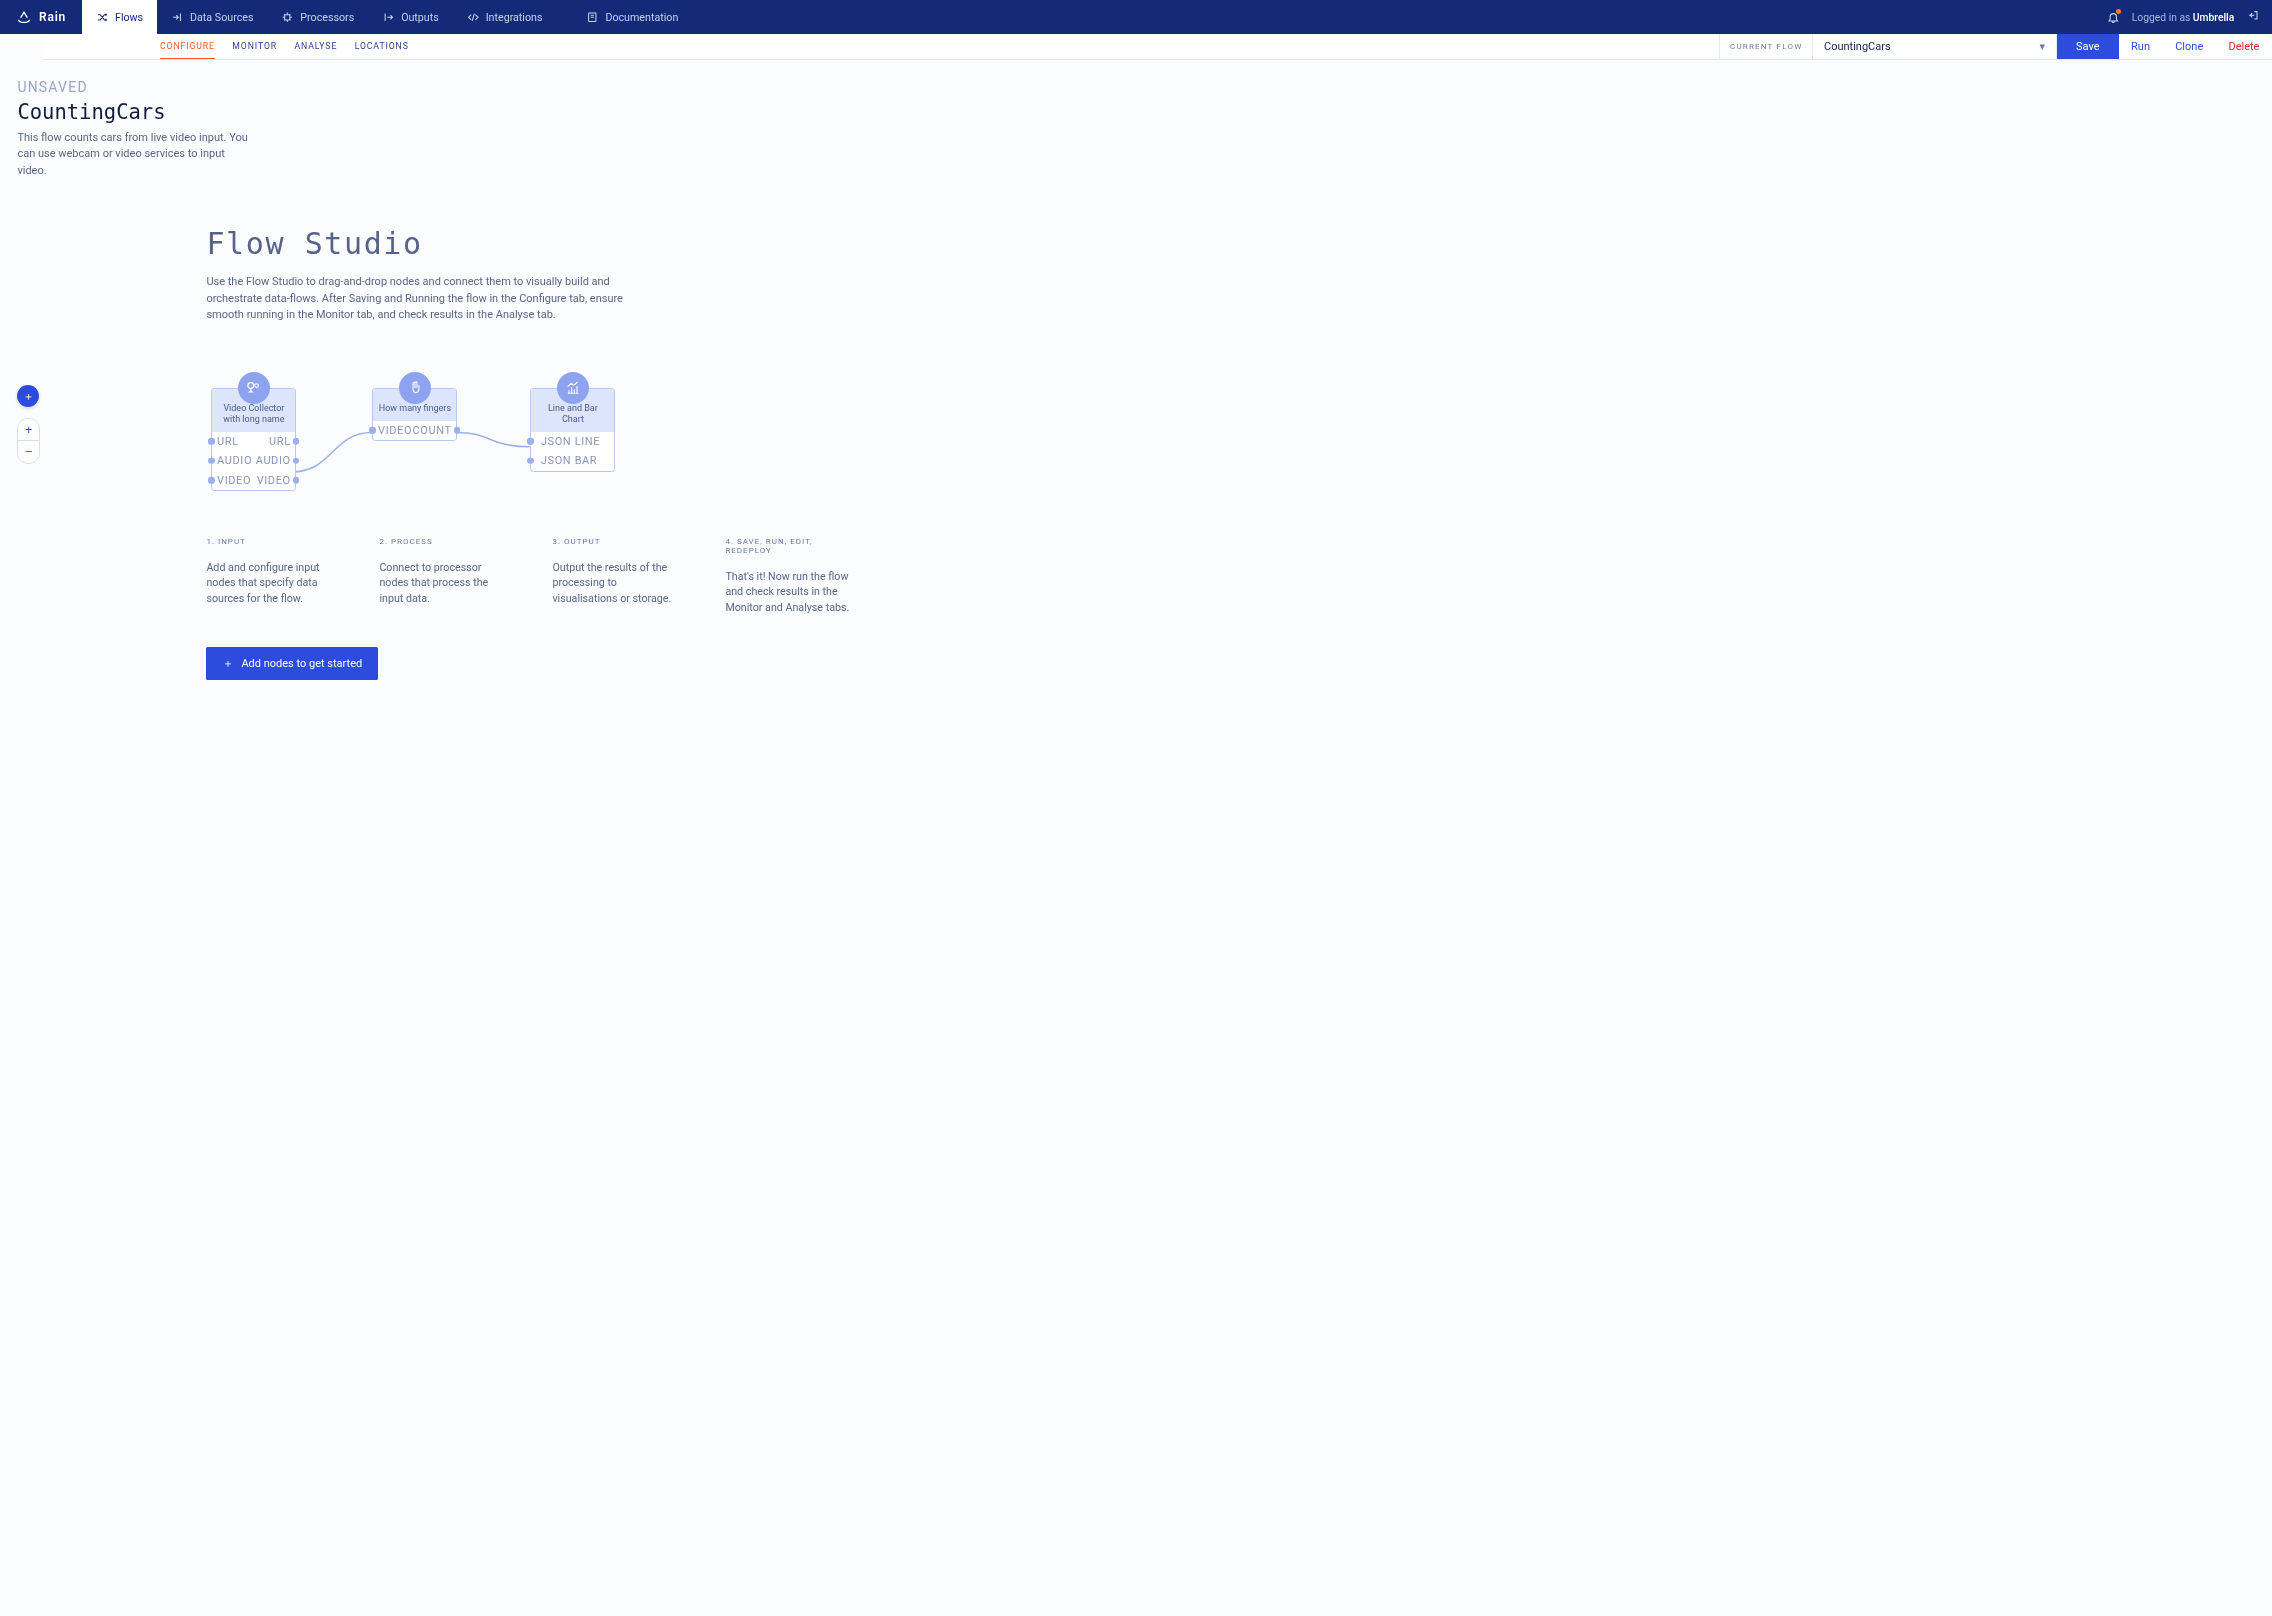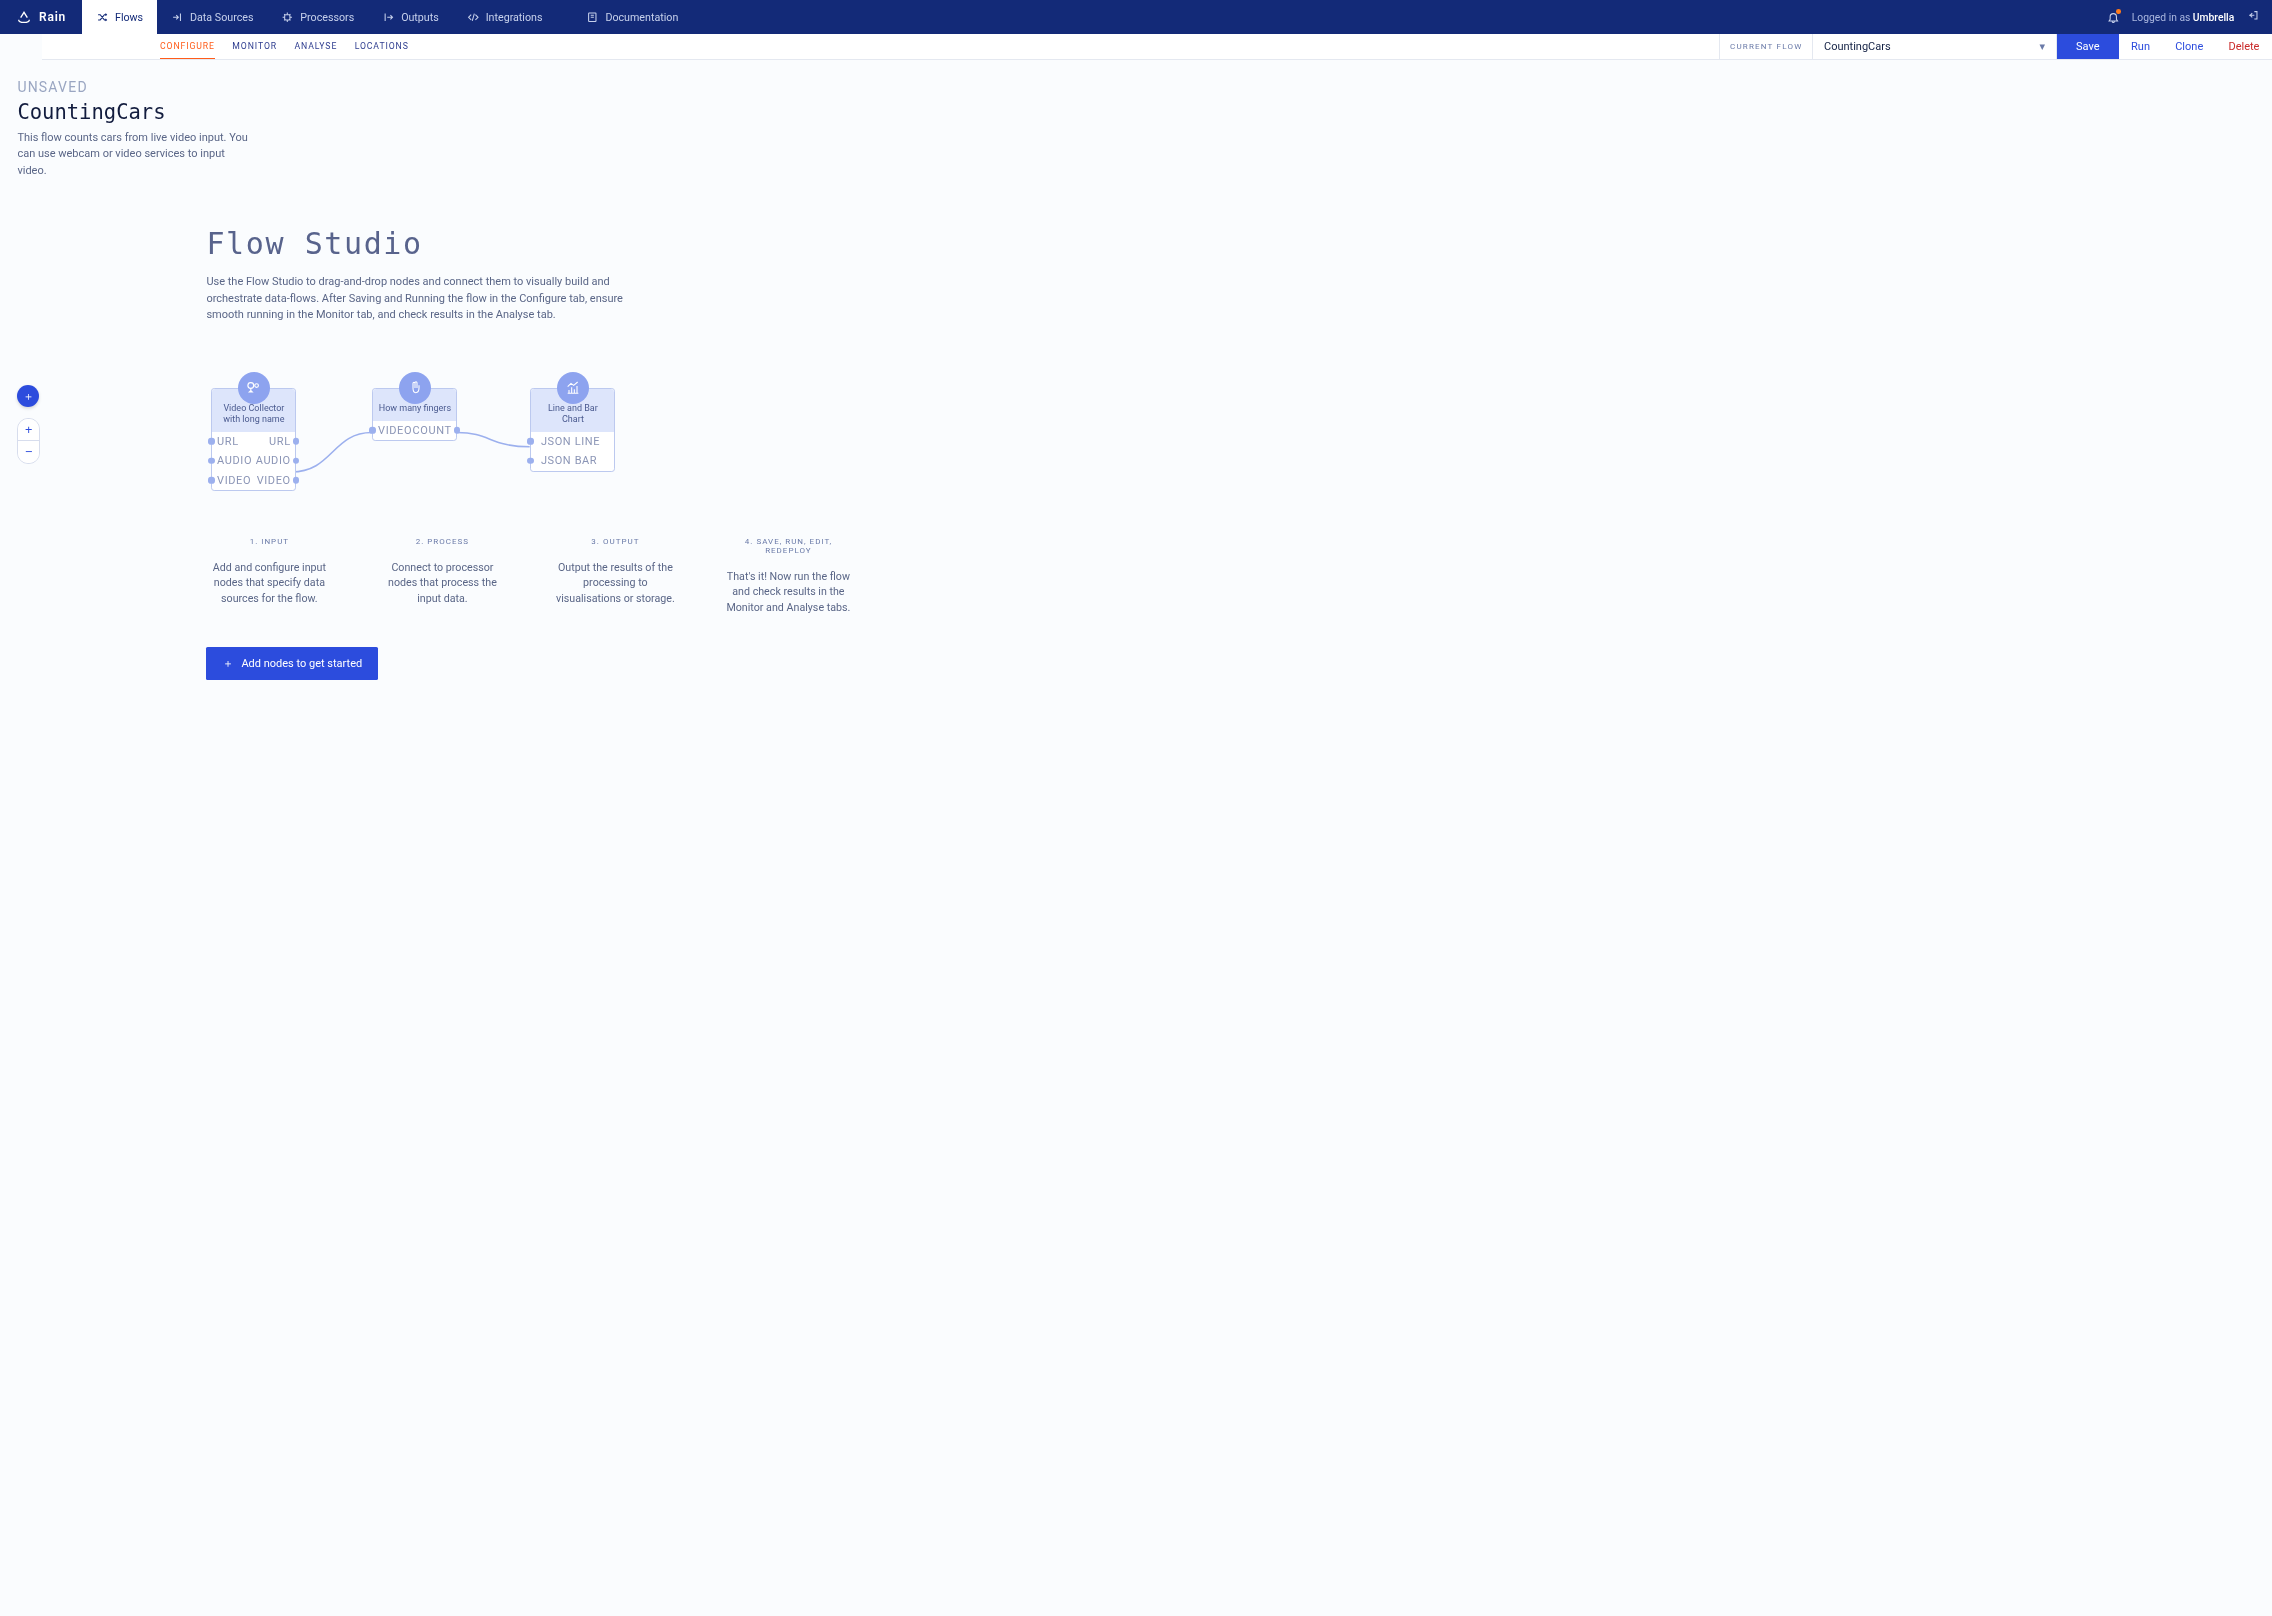--- a/index.html
+++ b/index.html
@@ -59,21 +59,21 @@
     .port-dot.right { right:-4px; }
 
     .node1 { left:5px; top:17.4px; }
     .node2 { left:166px; top:17.4px; }
     .node3 { left:324px; top:17.4px; }
 
     .link { position:absolute; pointer-events:none;}
 
     
     .steps { display:flex; gap:47px; margin-top:24px; }
-    .step { width:126px;text-align:center; }
+    .step { width:126px; }
     .step-title { font-size:8px; letter-spacing:1px; color:#6a7aa8; margin-bottom:14px;}
     .step-desc { color:#5a6687; font-size:10.7px; line-height:1.45;}
 
     .cta { margin-top:32px; display:inline-flex; align-items:center; gap:8px; background:#2c4cdd; color:#fff; padding:8.7px 16px; border-radius:1.6px; cursor:pointer; font-size:11px;}
   </style>
 </head>
 <body>
 
 <div class="topnav">
   <div class="brand">

